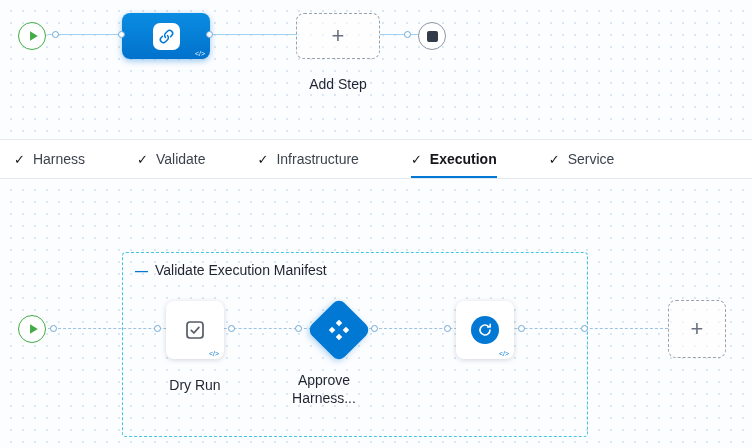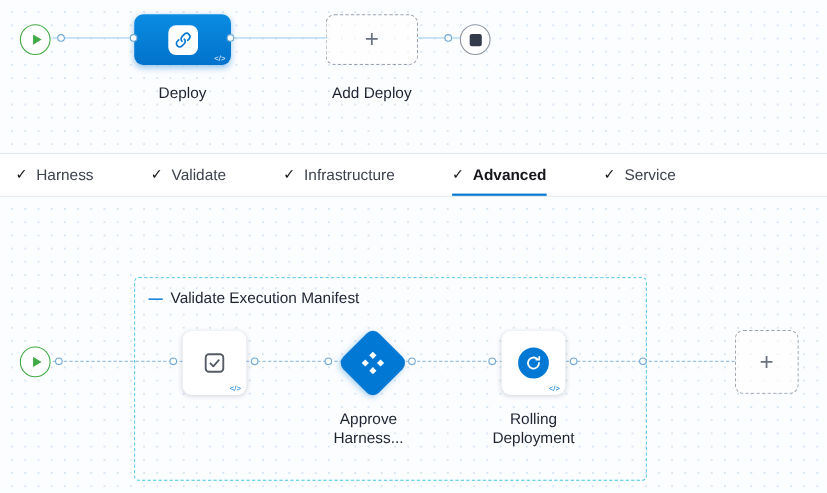--- a/index.html
+++ b/index.html
@@ -91,26 +91,25 @@
     <div class="stage-node">
       <span class="stage-chip">
         <svg width="17" height="17" viewBox="0 0 24 24" fill="none">
           <path d="M10.6 13.4a4.2 4.2 0 0 1 0-6l2.8-2.8a4.2 4.2 0 0 1 6 6l-1.7 1.7" stroke="#0278d5" stroke-width="2.1" stroke-linecap="round"></path>
           <path d="M13.4 10.6a4.2 4.2 0 0 1 0 6l-2.8 2.8a4.2 4.2 0 0 1-6-6l1.7-1.7" stroke="#0278d5" stroke-width="2.1" stroke-linecap="round"></path>
         </svg>
       </span>
       <span class="code-badge-white">&lt;/&gt;</span>
     </div>
     <div class="dot" style="left:206px;top:31px"></div>
-    <div class="node-label" style="left:126px;top:76px;width:80px">Deploy</div>
 
     <div class="add-box" style="left:296px;top:13px;width:84px;height:46px">
       <span class="plus-glyph">+</span>
     </div>
-    <div class="node-label" style="left:298px;top:76px;width:80px">Add Deploy</div>
+    <div class="node-label" style="left:298px;top:76px;width:80px">Add Step</div>
 
     <div class="dot" style="left:404px;top:31px"></div>
     <div class="round-node stop-node" style="left:418px;top:22px">
       <span class="stop-square"></span>
     </div>
   </div>
 
   <div id="tab-bar">
     <div class="tab">
       <span class="check">✓</span>
@@ -119,21 +118,21 @@
     <div class="tab">
       <span class="check">✓</span>
       <span>Validate</span>
     </div>
     <div class="tab">
       <span class="check">✓</span>
       <span>Infrastructure</span>
     </div>
     <div class="tab active">
       <span class="check">✓</span>
-      <span>Advanced</span>
+      <span>Execution</span>
     </div>
     <div class="tab">
       <span class="check">✓</span>
       <span>Service</span>
     </div>
   </div>
 
   <div class="canvas" id="exec-canvas">
     <div class="dline" style="left:48px;top:149px;width:620px"></div>
 
@@ -158,41 +157,41 @@
         <span>Validate Execution Manifest</span>
       </div>
 
       <div class="step-card" style="left:43px;top:48px">
         <svg width="24" height="24" viewBox="0 0 24 24" fill="none">
           <rect x="4" y="4" width="16" height="16" rx="3" stroke="#555c66" stroke-width="1.7"></rect>
           <path d="M8.3 12.4l2.6 2.6 5-5.6" stroke="#555c66" stroke-width="1.7" stroke-linecap="round" stroke-linejoin="round"></path>
         </svg>
         <span class="code-badge-blue">&lt;/&gt;</span>
       </div>
+      <div class="node-label" style="left:32px;top:124px;width:80px">Dry Run</div>
 
       <div class="diamond">
         <svg width="26" height="26" viewBox="0 0 24 24">
           <path d="M12 2.6l3 3-3 3-3-3z" fill="#fff"></path>
           <path d="M12 15.4l3 3-3 3-3-3z" fill="#fff"></path>
           <path d="M2.6 12l3-3 3 3-3 3z" fill="#fff"></path>
           <path d="M15.4 12l3-3 3 3-3 3z" fill="#fff"></path>
         </svg>
       </div>
-      <div class="node-label" style="left:177px;top:119px;width:70px">Approve Harness...</div>
+      <div class="node-label" style="left:166px;top:119px;width:70px">Approve Harness...</div>
 
       <div class="step-card" style="left:333px;top:48px">
         <span class="roll-circle">
           <svg width="16" height="16" viewBox="0 0 24 24" fill="none">
             <path d="M19.5 12a7.5 7.5 0 1 1-2.2-5.3" stroke="#fff" stroke-width="2.4" stroke-linecap="round"></path>
             <path d="M19.8 3.5v4h-4" stroke="#fff" stroke-width="2.4" stroke-linecap="round" stroke-linejoin="round"></path>
           </svg>
         </span>
         <span class="code-badge-blue">&lt;/&gt;</span>
       </div>
-      <div class="node-label" style="left:318px;top:119px;width:88px">Rolling Deployment</div>
     </div>
 
     <div class="add-box" style="left:668px;top:121px;width:58px;height:58px">
       <span class="plus-glyph">+</span>
     </div>
   </div>
 
 </div>
 
 </body></html>

